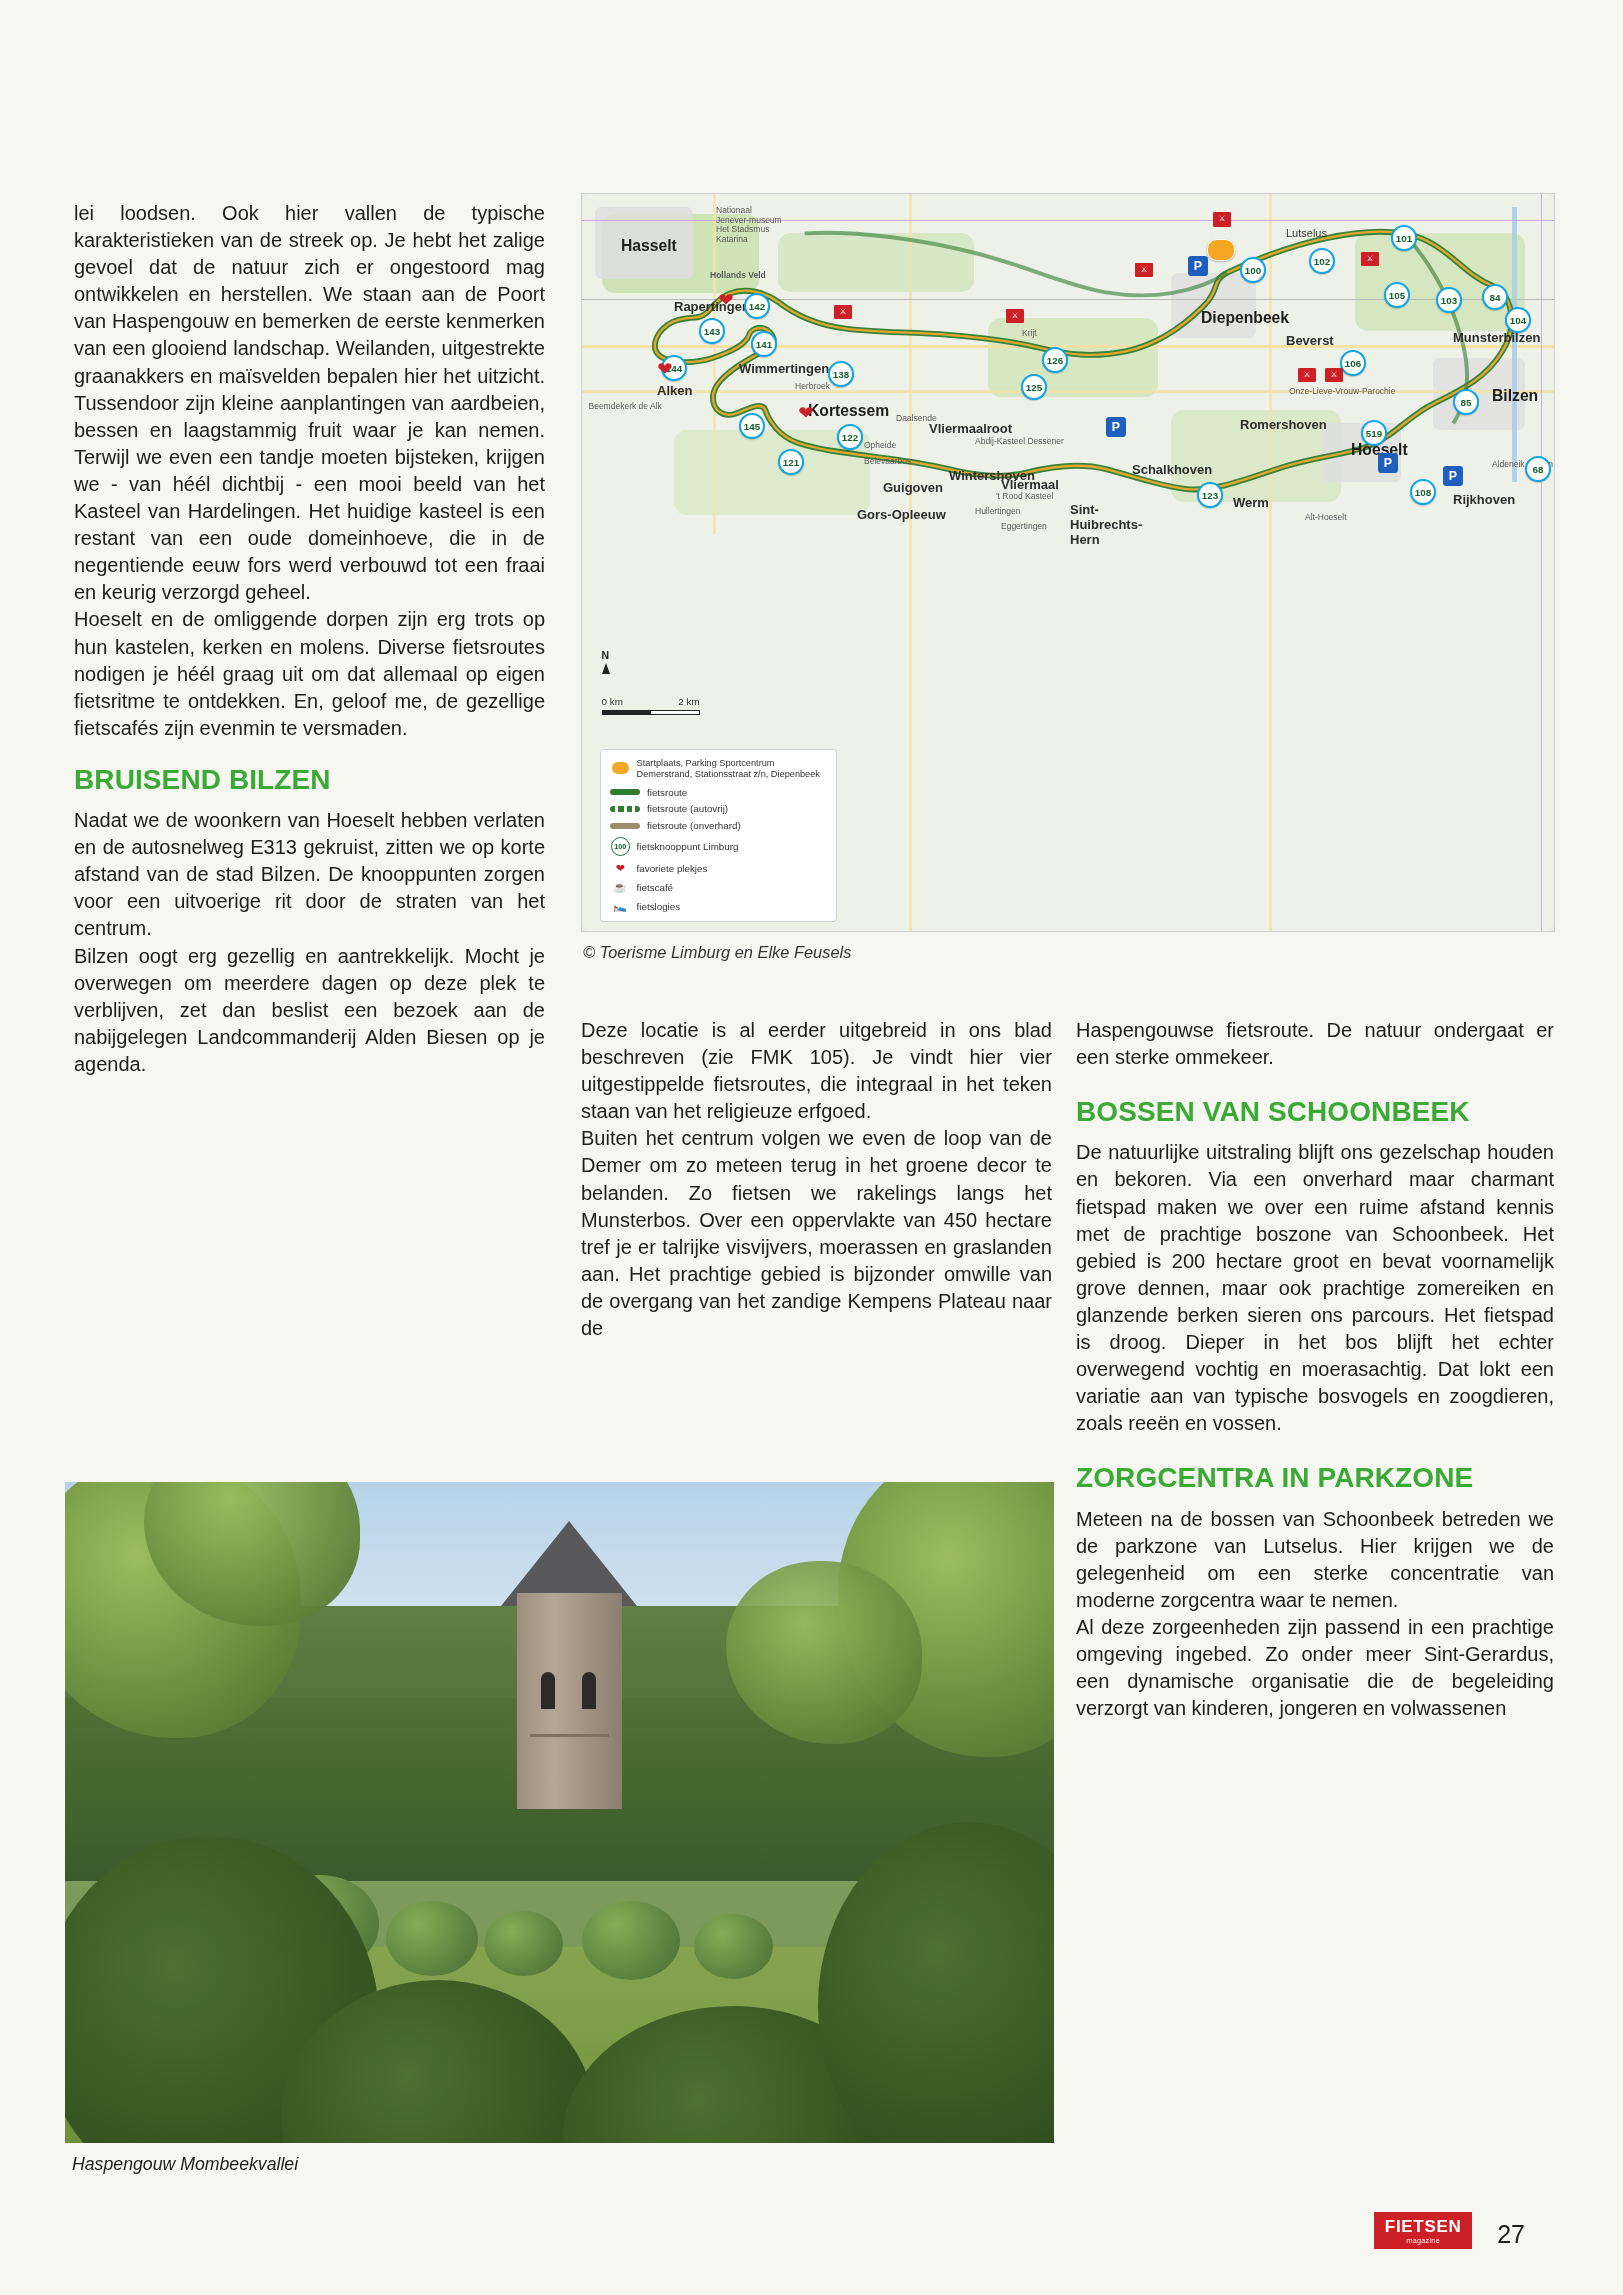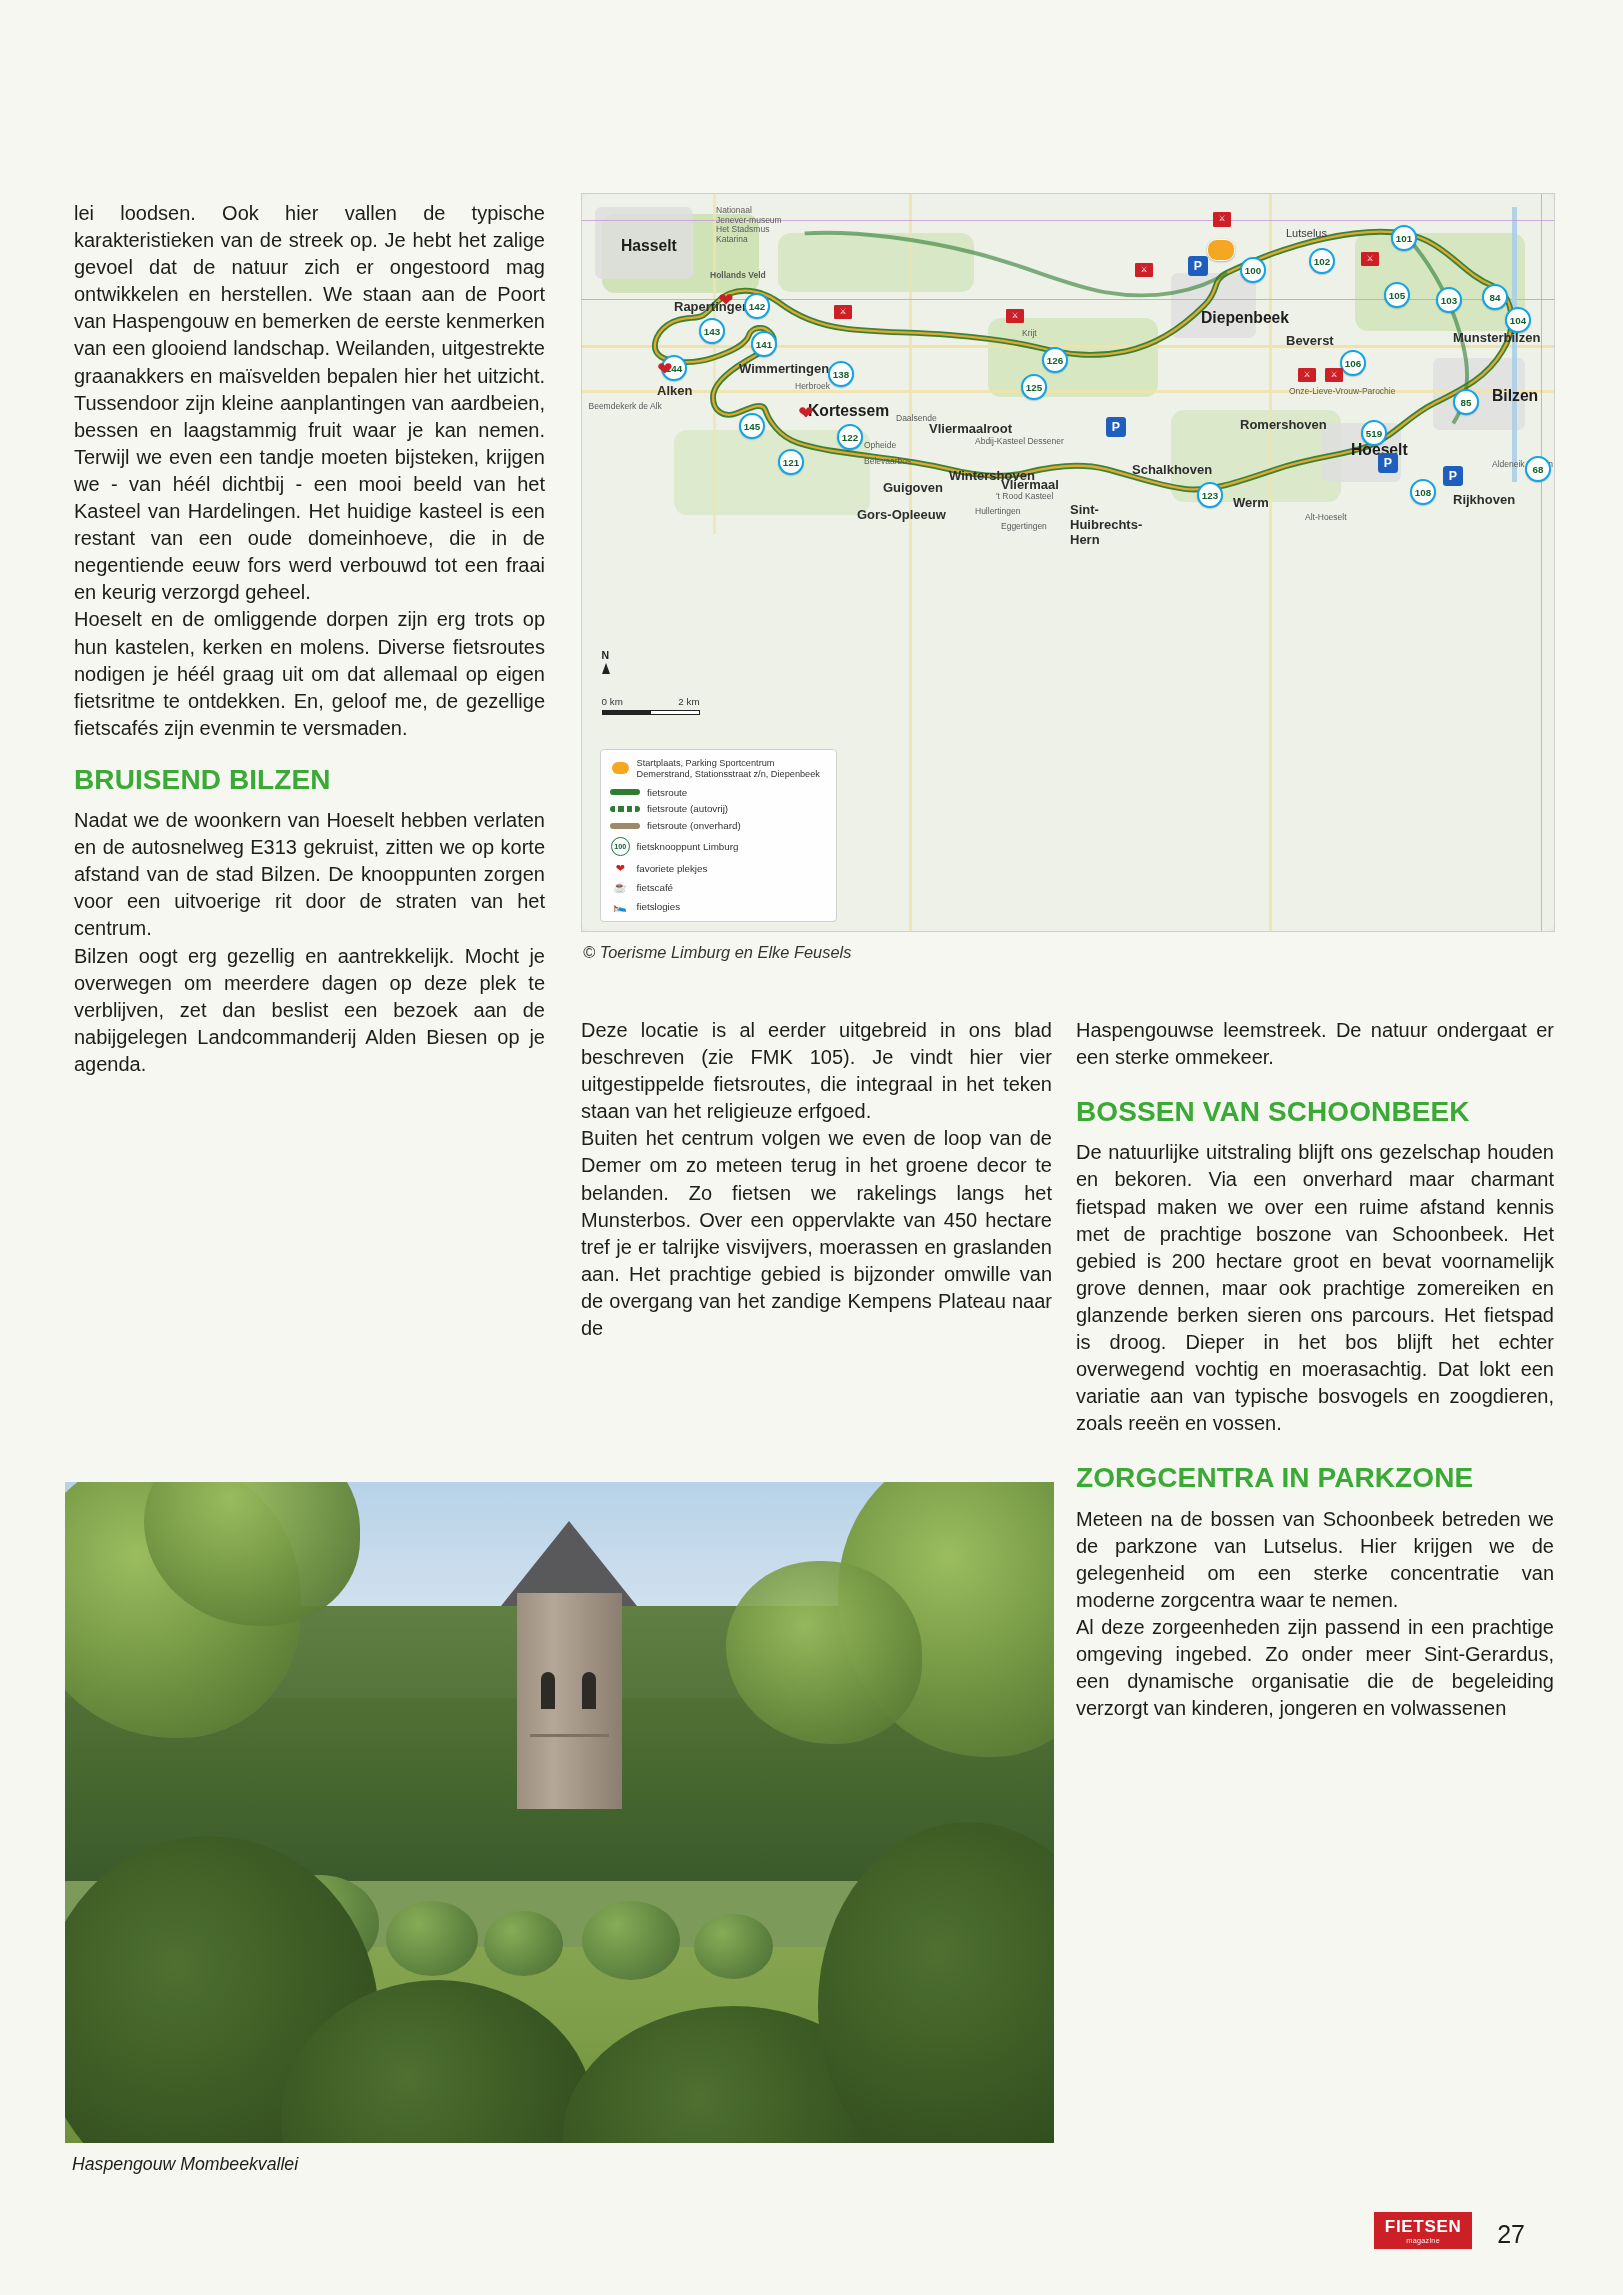--- a/index.html
+++ b/index.html
@@ -292,21 +292,21 @@
     <p>Nadat we de woonkern van Hoeselt hebben verlaten en de autosnelweg E313 gekruist, zitten we op korte afstand van de stad Bilzen. De knooppunten zorgen voor een uitvoerige rit door de straten van het centrum.</p>
     <p>Bilzen oogt erg gezellig en aantrekkelijk. Mocht je overwegen om meerdere dagen op deze plek te verblijven, zet dan beslist een bezoek aan de nabijgelegen Landcommanderij Alden Biesen op je agenda.</p>
   </div>
 
   <div class="col" id="col-mid">
     <p>Deze locatie is al eerder uitgebreid in ons blad beschreven (zie FMK 105). Je vindt hier vier uitgestippelde fietsroutes, die integraal in het teken staan van het religieuze erfgoed.</p>
     <p>Buiten het centrum volgen we even de loop van de Demer om zo meteen terug in het groene decor te belanden. Zo fietsen we rakelings langs het Munsterbos. Over een oppervlakte van 450 hectare tref je er talrijke visvijvers, moerassen en graslanden aan. Het prachtige gebied is bijzonder omwille van de overgang van het zandige Kempens Plateau naar de</p>
   </div>
 
   <div class="col" id="col-right">
-    <p>Haspengouwse leemstreek. De natuur ondergaat er een sterke ommekeer.</p>
+    <p>Haspengouwse fietsroute. De natuur ondergaat er een sterke ommekeer.</p>
     <h2 class="section" style="margin-top:25px;">BOSSEN VAN SCHOONBEEK</h2>
     <p>De natuurlijke uitstraling blijft ons gezelschap houden en bekoren. Via een onverhard maar charmant fietspad maken we over een ruime afstand kennis met de prachtige boszone van Schoonbeek. Het gebied is 200 hectare groot en bevat voornamelijk grove dennen, maar ook prachtige zomereiken en glanzende berken sieren ons parcours. Het fietspad is droog. Dieper in het bos blijft het echter overwegend vochtig en moerasachtig. Dat lokt een variatie aan van typische bosvogels en zoogdieren, zoals reeën en vossen.</p>
     <h2 class="section" style="margin-top:25px;">ZORGCENTRA IN PARKZONE</h2>
     <p>Meteen na de bossen van Schoonbeek betreden we de parkzone van Lutselus. Hier krijgen we de gelegenheid om een sterke concentratie van moderne zorgcentra waar te nemen.</p>
     <p>Al deze zorgeenheden zijn passend in een prachtige omgeving ingebed. Zo onder meer Sint-Gerardus, een dynamische organisatie die de begeleiding verzorgt van kinderen, jongeren en volwassenen</p>
   </div>
 
   <div id="map-figure">
     <div class="mapbase">
 

